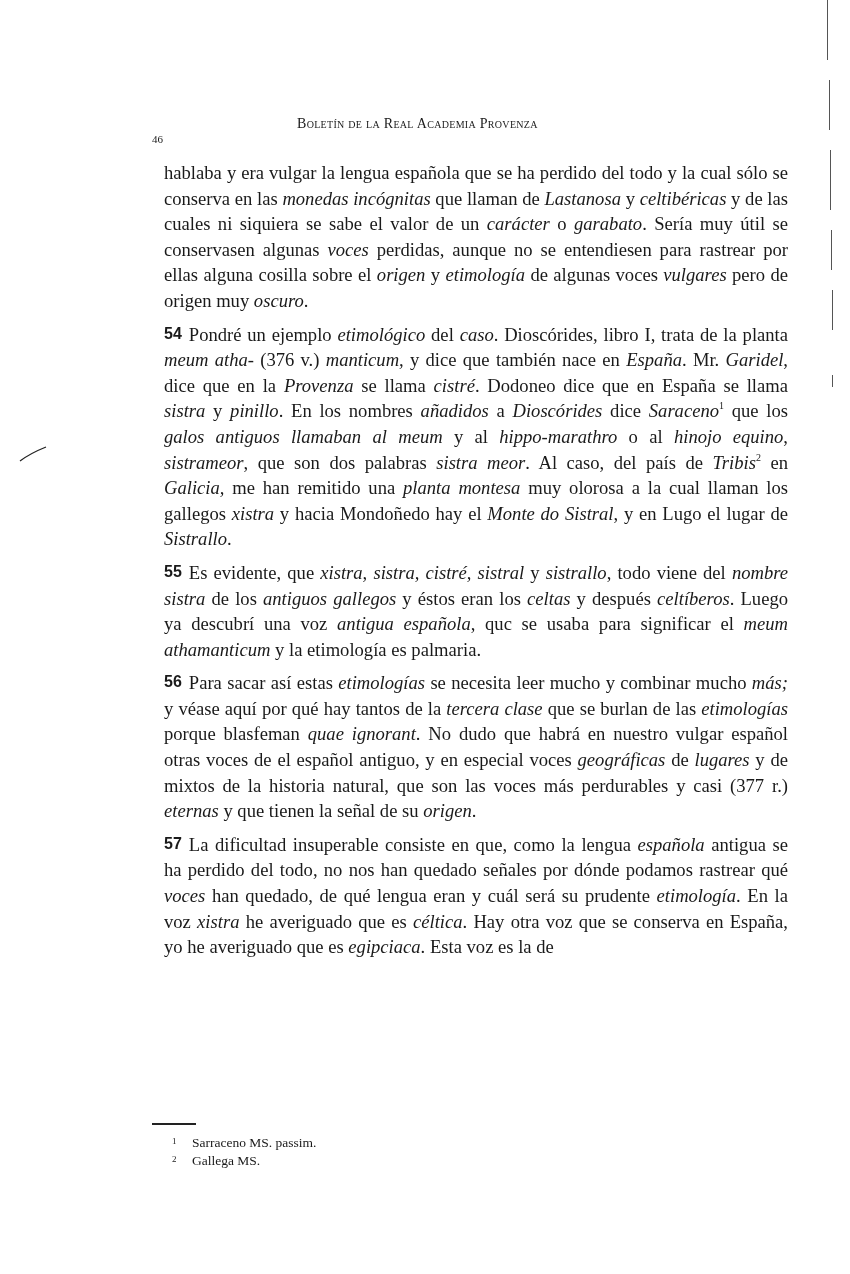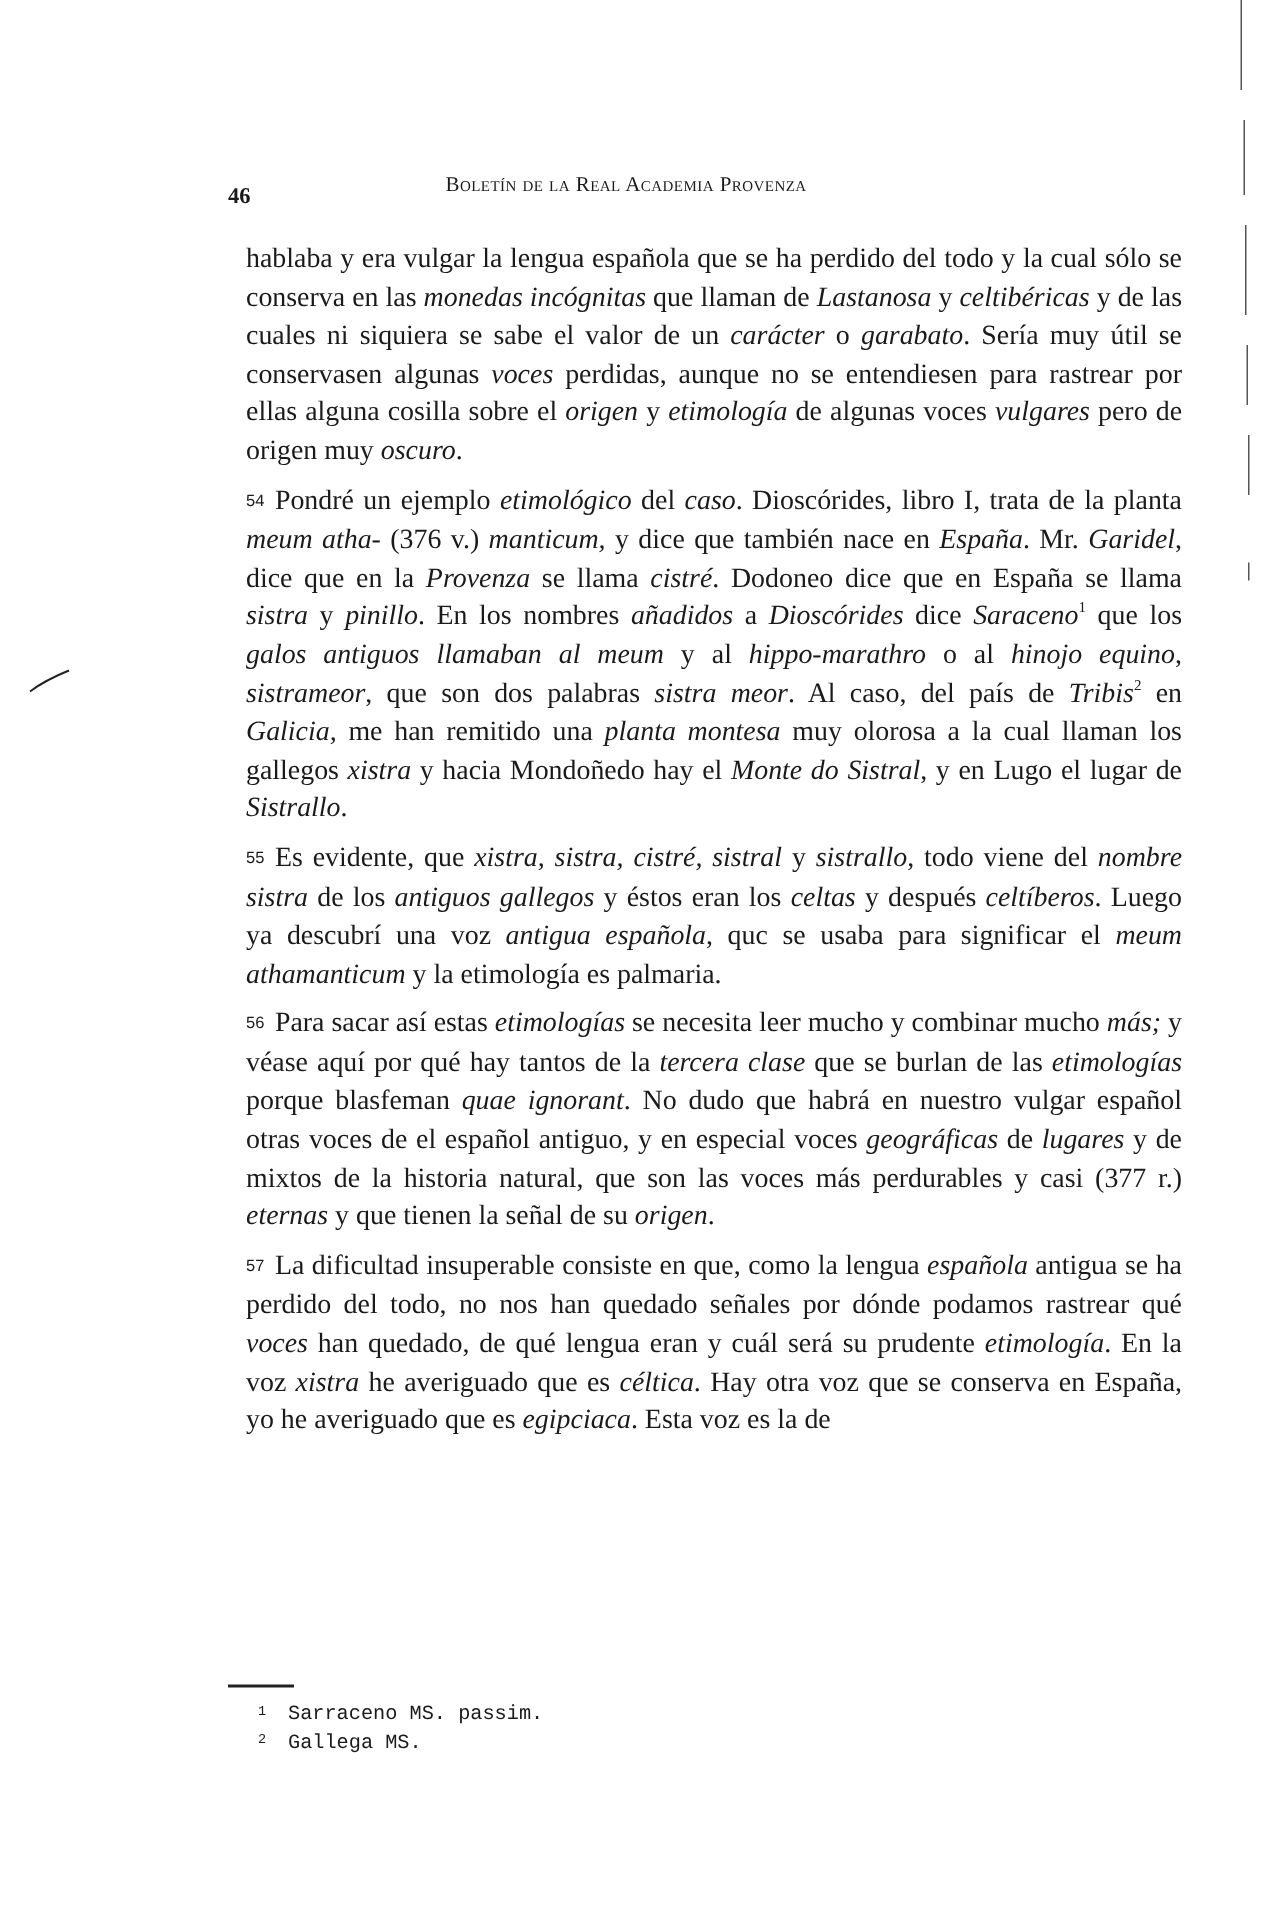--- a/index.html
+++ b/index.html
@@ -5,48 +5,48 @@
     html, body { margin: 0; padding: 0; background: #ffffff; }
     body {
       width: 850px; height: 1274px; position: relative; overflow: hidden;
       font-family: "DejaVu Serif", "Liberation Serif", serif;
       color: #1a1a1a;
     }
     .page-header {
       position: absolute; top: 115px; left: 152px; width: 630px; height: 22px;
     }
     .page-number {
-      position: absolute; left: 0; top: 8px;
-      font-size: 15px; font-family: "Liberation Serif", serif; font-weight: bold;
+      position: absolute; left: 0; top: 18px;
+      font-size: 11px; font-family: "Liberation Serif", serif;
     }
     .running-title {
       position: absolute; left: 145px; top: 1px;
       font-size: 14px; letter-spacing: 0.3px;
       font-variant: small-caps; font-family: "Liberation Serif", serif;
     }
     .body-text {
       position: absolute; top: 160px; left: 164px; width: 624px;
       font-size: 18.6px; line-height: 25.6px;
       font-family: "Liberation Serif", serif;
       text-align: justify;
     }
     .para { margin: 0; }
     .para + .para { margin-top: 7px; }
     .para-num {
-      font-family: "Liberation Sans", sans-serif; font-weight: normal;
-      font-size: 11px; margin-right: 7px; vertical-align: 2px;
+      font-family: "Liberation Sans", sans-serif; font-weight: bold;
+      font-size: 16px; margin-right: 7px; vertical-align: 2px;
     }
     .para i { font-style: italic; }
     sup.fnref { font-size: 10px; vertical-align: 8px; line-height: 0; }
     .footnote-rule {
       position: absolute; left: 152px; top: 1123px; width: 44px; height: 2px; background: #222;
     }
     .footnotes {
       position: absolute; left: 172px; top: 1133px; width: 400px;
-      font-size: 13.5px; line-height: 17px; font-family: Liberation Mono, monospace;
+      font-size: 13.5px; line-height: 17px; font-family: Liberation Serif, serif;
     }
     .fn-mark { display: inline-block; width: 20px; font-size: 9px; vertical-align: 3px; }
     .margin-mark-left {
       position: absolute; left: 18px; top: 445px; width: 30px; height: 18px;
     }
     .edge-specks {
       position: absolute; left: 825px; top: 0; width: 20px; height: 420px;
     }
     .speck { position: absolute; width: 1px; background: #555; }
   </style>

